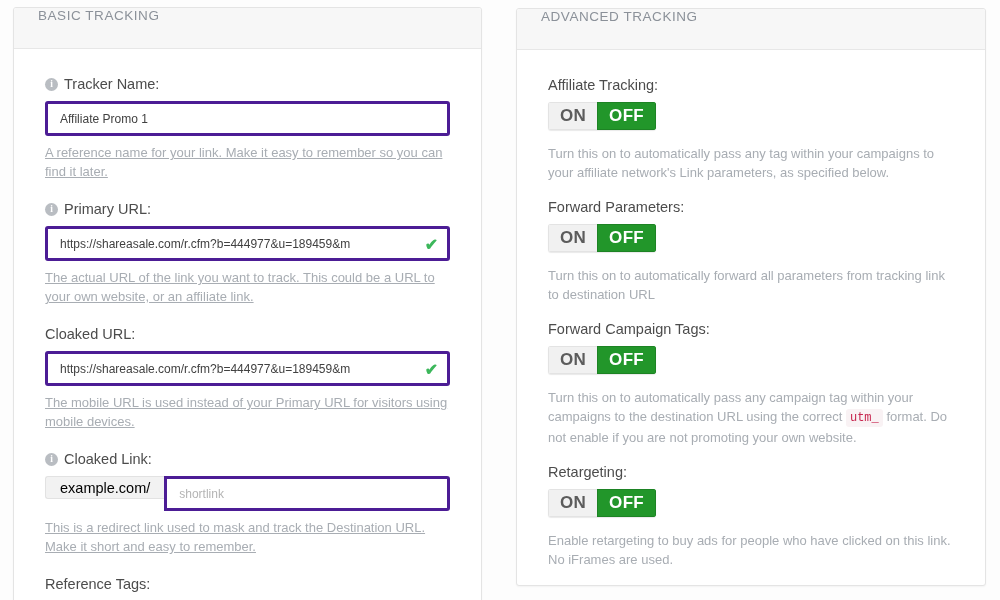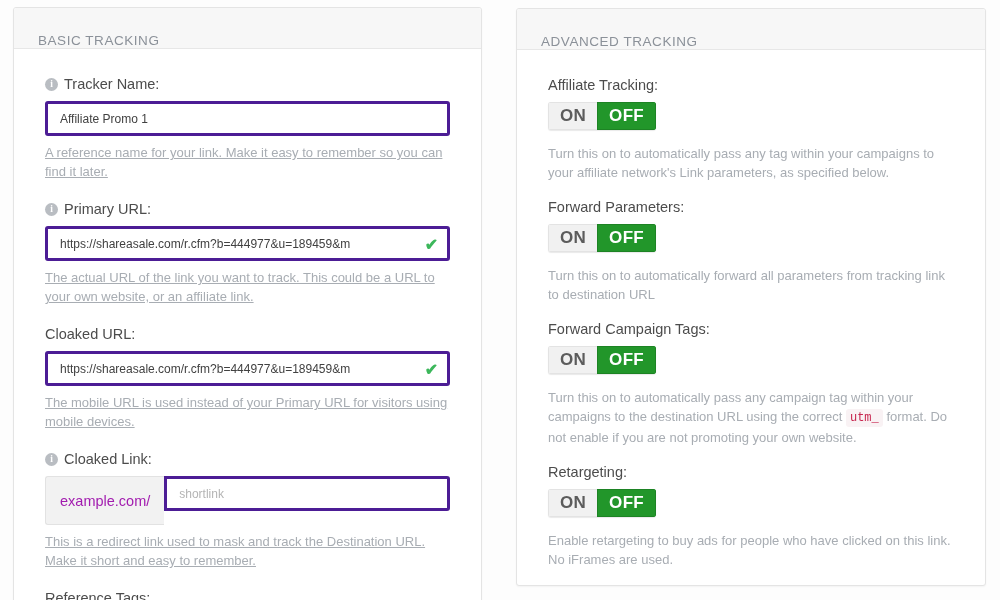--- a/index.html
+++ b/index.html
@@ -29,21 +29,21 @@
     overflow: hidden;
   }
   .panel-left  { left: 13px;  top: 7px; width: 469px; height: 620px; }
   .panel-right { left: 516px; top: 8px; width: 470px; height: 578px; }
 
   .panel-header {
     height: 41px;
     background: #f7f7f7;
     border-bottom: 1px solid #e7e7e7;
     display: flex;
-    align-items: flex-end;
+    align-items: flex-start;
     padding-left: 24px;
   }
   .panel-header-title {
     font-size: 13.5px;
     letter-spacing: 0.55px;
     color: #8b9199;
     font-weight: 400;
   }
 
   .panel-body { padding: 26px 31px 20px 31px; }
@@ -113,30 +113,30 @@
     font-size: 13px;
     line-height: 19px;
     color: #a8adb3;
     margin: 7px 0 19px 0;
     text-decoration: underline;
   }
 
   
   .input-group { display: flex; width: 100%; }
   .input-prefix {
-    height: 49px;
+    height: 23px;
     display: flex;
     align-items: center;
     padding: 0 14px;
     background: #f2f2f2;
     border: 1px solid #e2e2e2;
     border-right: none;
     border-radius: 3px 0 0 3px;
     font-size: 14.5px;
-    color: #a21caf;
+    color: #000000;
     white-space: nowrap;
   }
   .input-group .text-input {
     border-radius: 0 3px 3px 0;
   }
 
   
   .toggle {
     display: inline-flex;
     border-radius: 3px;

